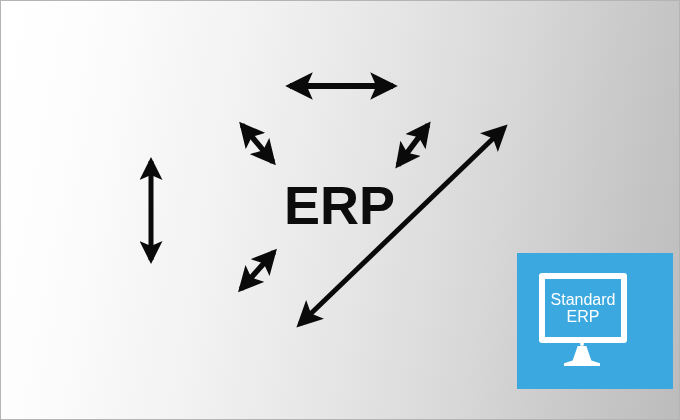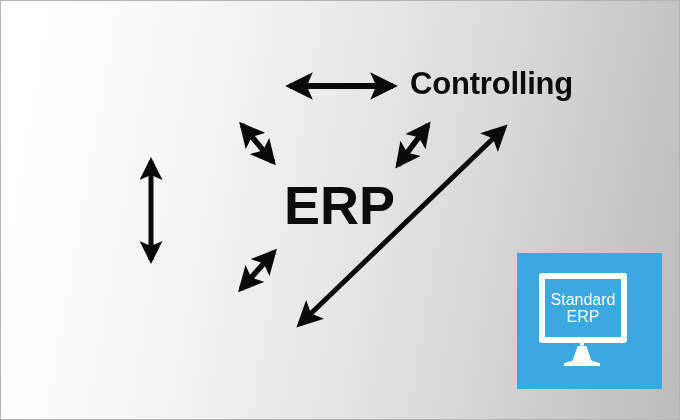--- a/index.html
+++ b/index.html
@@ -19,21 +19,21 @@
     color:#0c0c0c;
     line-height:1.12;
     white-space:pre-line;
     letter-spacing:-0.2px;
   }
   #label-distribution{left:46px;top:48px;font-size:31px;}
   #label-controlling{left:409px;top:66px;font-size:31px;}
   #label-order{left:77px;top:283px;font-size:31px;}
   #label-erp{left:283px;top:174px;font-size:54px;letter-spacing:0px;}
   #logo-badge{
-    position:absolute;left:516px;top:252px;width:145px;height:136px;
+    position:absolute;left:516px;top:252px;width:156px;height:136px;
     background:#3ba9e0;
   }
   #monitor-frame{
     position:absolute;left:22px;top:20px;width:88px;height:70px;
     border:6px solid #ffffff;border-radius:3px;box-sizing:border-box;
     display:flex;flex-direction:column;align-items:center;justify-content:center;
   }
   .monitor-line{
     color:#ffffff;font-size:16px;line-height:1.08;
     font-family:"Liberation Sans","DejaVu Sans",sans-serif;
@@ -76,21 +76,20 @@
     <line x1="241" y1="124" x2="272" y2="161" stroke="#0a0a0a" stroke-width="5.5" marker-start="url(#tail-fat)" marker-end="url(#head-fat)"></line>
 
     <line x1="397" y1="164" x2="427" y2="124" stroke="#0a0a0a" stroke-width="5.5" marker-start="url(#tail-fat)" marker-end="url(#head-fat)"></line>
 
     <line x1="240" y1="288" x2="273" y2="251" stroke="#0a0a0a" stroke-width="5.5" marker-start="url(#tail-fat)" marker-end="url(#head-fat)"></line>
 
     <line x1="299" y1="323" x2="503" y2="127" stroke="#0a0a0a" stroke-width="5" marker-start="url(#tail-thin)" marker-end="url(#head-thin)"></line>
   </svg>
 
 
-  <div class="node-label" id="label-controlling">Controlling</div>
 
   <div class="node-label" id="label-erp">ERP</div>
 
 
   <div id="logo-badge">
     <div id="monitor-frame">
       <div class="monitor-line">Standard</div>
       <div class="monitor-line">ERP</div>
     </div>
     <div id="monitor-dot"></div>

